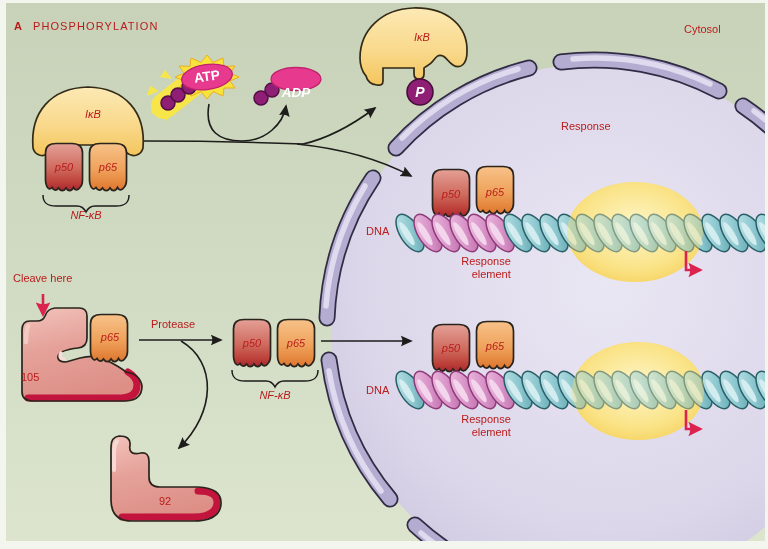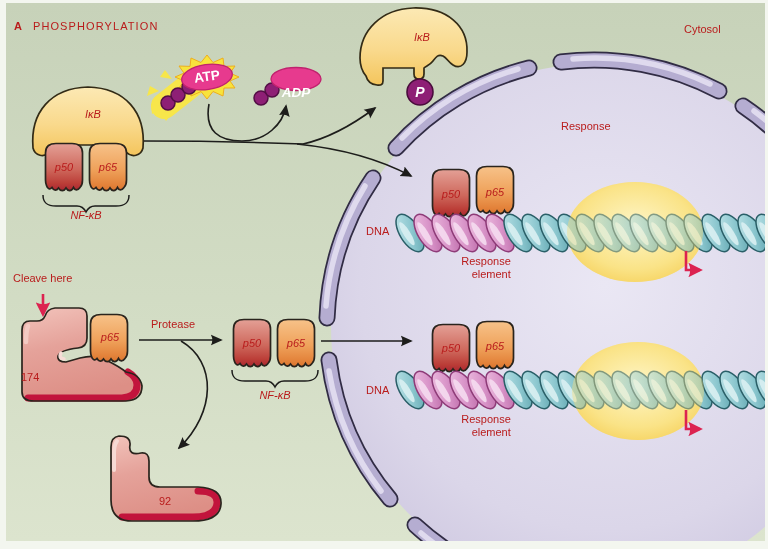--- a/index.html
+++ b/index.html
@@ -302,21 +302,21 @@
 </div>
 <div class="lbl" style="left:366px;top:384px;">DNA</div>
 <div class="lbl ctr" style="left:451px;top:348px;">p50</div>
 <div class="lbl ctr" style="left:495px;top:346px;">p65</div>
 <div class="lbl resp" style="left:486px;top:413px;">
   <div>Response</div>
   <div>element</div>
 </div>
 
 <div class="lbl" style="left:13px;top:272px;text-align:right;">Cleave here</div>
-<div class="lbl" style="left:21px;top:371px;">174</div>
+<div class="lbl" style="left:21px;top:371px;">105</div>
 <div class="lbl ctr" style="left:110px;top:337px;">p65</div>
 <div class="lbl" style="left:145px;top:318px;margin-left:6px;">Protease</div>
 <div class="lbl ctr" style="left:252px;top:343px;">p50</div>
 <div class="lbl ctr" style="left:296px;top:343px;">p65</div>
 <div class="lbl ctr" style="left:275px;top:395px;">NF-κB</div>
 <div class="lbl" style="left:159px;top:495px;">92</div>
 
 </div>
 
 </body></html>

